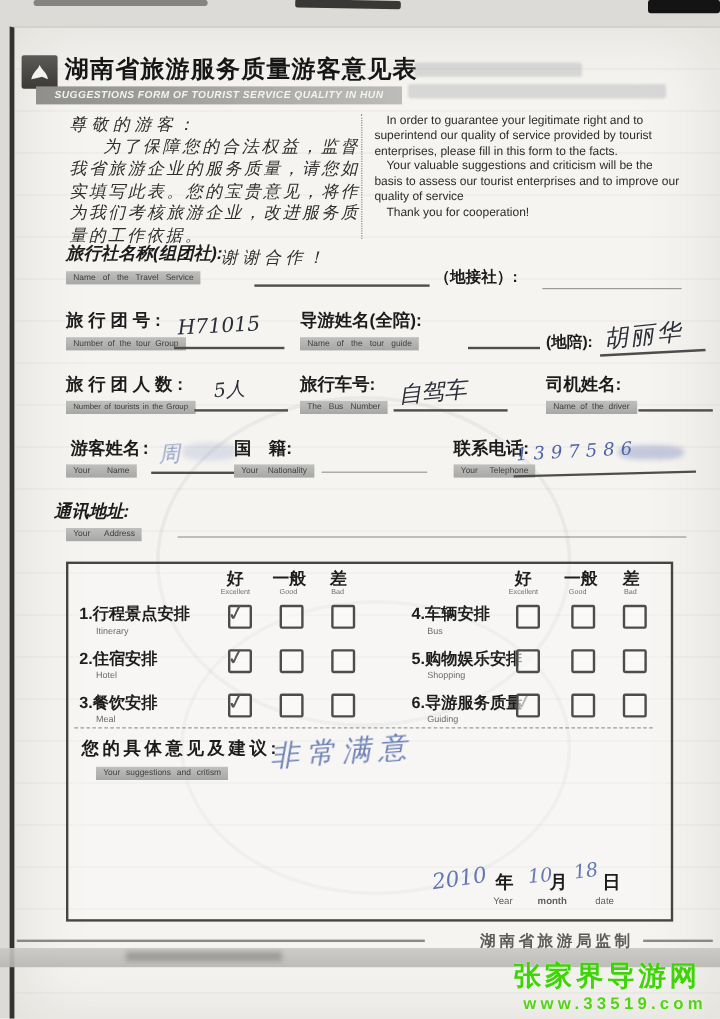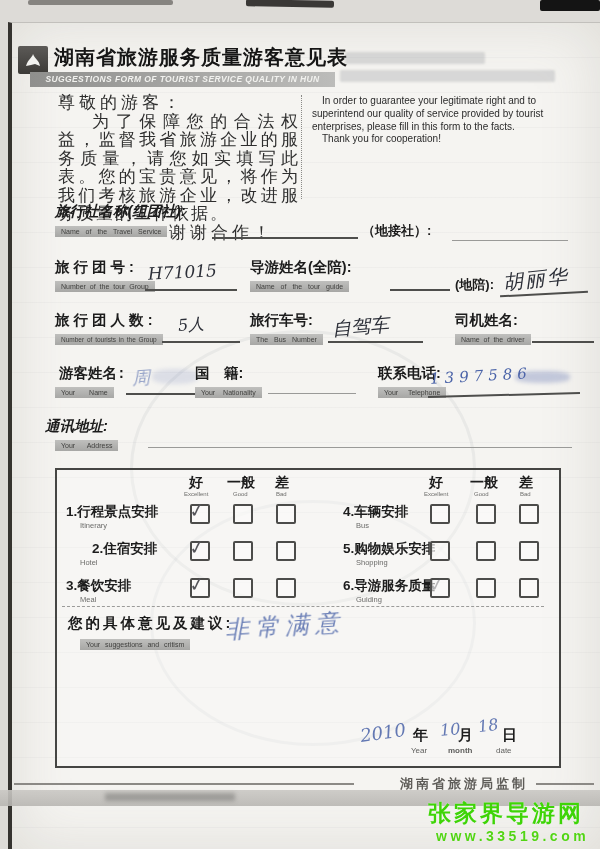--- a/index.html
+++ b/index.html
@@ -12,22 +12,22 @@
     background:repeating-linear-gradient(180deg,transparent 0 34px,rgba(120,120,130,.05) 34px 35px);}
   .artifact{position:absolute;border-radius:2px;}
   .ghost-blob{position:absolute;background:rgba(140,145,152,.28);border-radius:2px;filter:blur(1px);}
   .stamp{position:absolute;border-radius:50%;}
   .title{position:absolute;font-size:20px;font-weight:bold;color:#161616;letter-spacing:1px;white-space:nowrap;}
   .subtitle-bar{position:absolute;background:linear-gradient(90deg,#8f8f8d,#bcbcba);color:#f2f2ef;
     font-size:8.5px;font-weight:bold;font-style:italic;letter-spacing:.4px;text-align:center;
     padding-top:2px;white-space:nowrap;}
   .logo{position:absolute;width:30px;height:28px;background:linear-gradient(#5c5a57,#3c3a37);
     border-radius:2px;display:flex;align-items:center;justify-content:center;}
-  .intro-zh{position:absolute;width:242px;font-size:17px;line-height:18.5px;letter-spacing:2px;
-    color:#2e2e2e;text-align:justify;}
+  .intro-zh{position:absolute;width:242px;font-size:14px;line-height:18.5px;letter-spacing:2px;
+    color:#2e2e2e;text-align:justify;font-style:italic;}
   .intro-zh .sal{letter-spacing:4px;}
   .intro-zh .body{text-indent:2em;}
   .intro-zh .close{text-align:right;padding-right:26px;letter-spacing:4px;}
   .dotted-divider{position:absolute;border-left:1px dotted #8a8a88;}
   .intro-en{position:absolute;width:256px;font-size:10px;line-height:12.8px;color:#2b2b2b;}
   .intro-en p{margin:0;text-indent:1em;}
   .intro-en p.sal{text-indent:0;}
   .zh-label{position:absolute;font-weight:bold;font-size:14.5px;color:#1c1c1c;white-space:nowrap;}
   .zh-label.sm{font-size:13px;}
   .en-band{position:absolute;background:linear-gradient(#bfbfbd,#a7a7a5);color:#3f3f3d;
@@ -85,20 +85,21 @@
   <div class="ghost-blob" style="left:340px;top:70px;width:215px;height:12px;"></div>
 
   <div class="intro-zh" style="left:58px;top:94px;">
     <div class="sal">尊敬的游客：</div>
     <div class="body">为了保障您的合法权益，监督我省旅游企业的服务质量，请您如实填写此表。您的宝贵意见，将作为我们考核旅游企业，改进服务质量的工作依据。</div>
     <div class="close">谢谢合作！</div>
   </div>
   <div class="dotted-divider" style="left:301px;top:95px;height:104px;"></div>
   <div class="intro-en" style="left:312px;top:95px;">
     <p>In order to guarantee your legitimate right and to superintend our quality of service provided by tourist enterprises, please fill in this form to the facts.</p>
+    <p>Your valuable suggestions and criticism will be the basis to assess our tourist enterprises and to improve our quality of service</p>
     <p>Thank you for cooperation!</p>
   </div>
 
   <div class="zh-label" style="left:55px;top:202px;font-style:italic;">旅行社名称(组团社):</div>
   <div class="en-band" style="left:55px;top:226px;">Name of the Travel Service</div>
   <div class="uline" style="left:212px;top:237px;width:146px;"></div>
   <div class="zh-label sm" style="left:362px;top:222px;">（地接社）:</div>
   <div class="uline faint" style="left:452px;top:240px;width:116px;"></div>
 
   <div class="zh-label" style="left:55px;top:258px;">旅 行 团 号 :</div>
@@ -162,21 +163,21 @@
   <div class="rate-head-en" style="left:474px;top:491px;">Good</div>
   <div class="rate-head" style="left:519px;top:474px;">差</div>
   <div class="rate-head-en" style="left:520px;top:491px;">Bad</div>
 
   <div class="item-label" style="left:66px;top:503px;">1.行程景点安排</div>
   <div class="item-en" style="left:80px;top:521px;">Itinerary</div>
   <div class="cb checked" style="left:190px;top:504px;"></div>
   <div class="cb" style="left:233px;top:504px;"></div>
   <div class="cb" style="left:276px;top:504px;"></div>
 
-  <div class="item-label" style="left:66px;top:540px;margin-left:26px;">2.住宿安排</div>
+  <div class="item-label" style="left:66px;top:540px;">2.住宿安排</div>
   <div class="item-en" style="left:80px;top:558px;">Hotel</div>
   <div class="cb checked" style="left:190px;top:541px;"></div>
   <div class="cb" style="left:233px;top:541px;"></div>
   <div class="cb" style="left:276px;top:541px;"></div>
 
   <div class="item-label" style="left:66px;top:577px;">3.餐饮安排</div>
   <div class="item-en" style="left:80px;top:595px;">Meal</div>
   <div class="cb checked" style="left:190px;top:578px;"></div>
   <div class="cb" style="left:233px;top:578px;"></div>
   <div class="cb" style="left:276px;top:578px;"></div>

